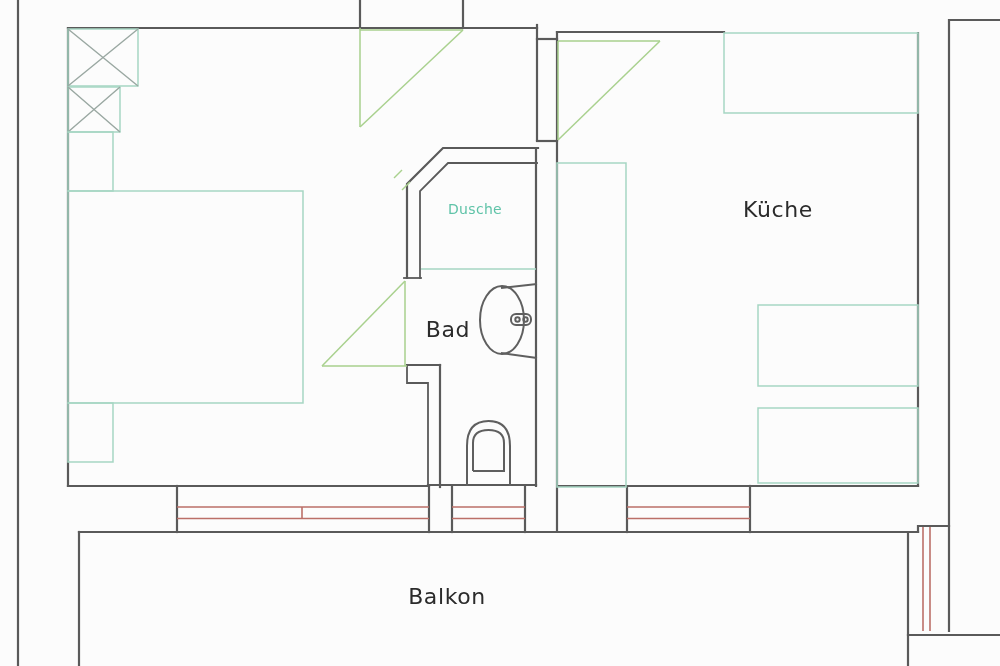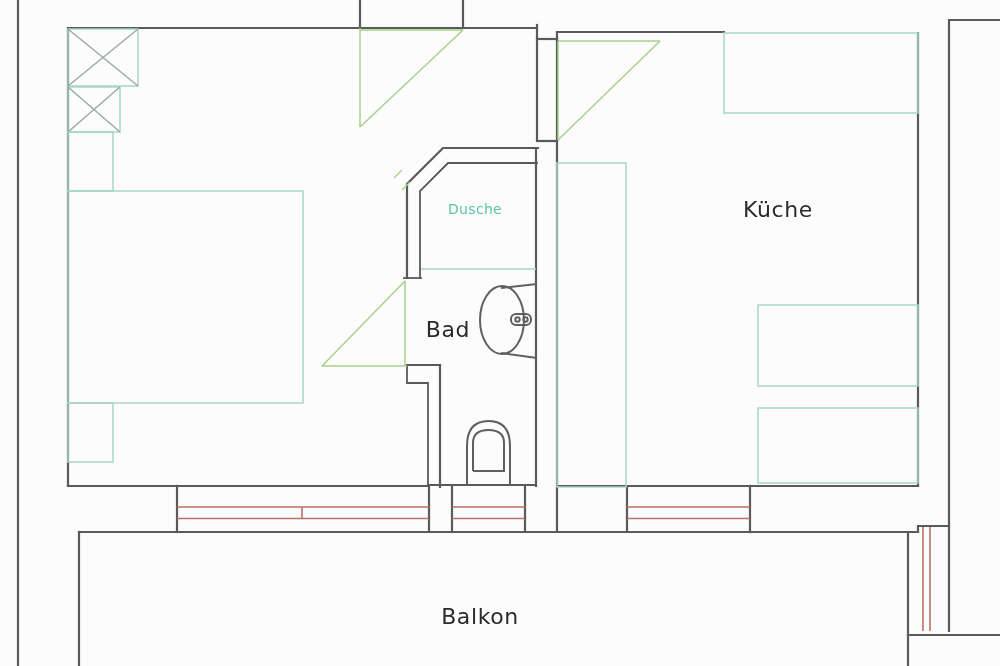--- a/index.html
+++ b/index.html
@@ -32,21 +32,21 @@
     transform:translate(-50%,-50%);
     color:var(--label);
     white-space:nowrap;
     letter-spacing:0.6px;
     font-weight:500;
   }
   .lbl-bedroom{left:263px;top:147px;font-size:20px;}
   .lbl-kitchen{left:778px;top:209px;font-size:22px;}
   .lbl-bath{left:448px;top:329px;font-size:22px;}
   .lbl-shower{left:475px;top:209px;font-size:14px;color:var(--shower-text);letter-spacing:0.3px;}
-  .lbl-balcony{left:447px;top:616px;font-size:22px;margin-left:33px;}
+  .lbl-balcony{left:447px;top:596px;font-size:22px;}
 </style>
 </head>
 <body>
 
 <div class="plan-wrap">
 
   <svg width="1000" height="666" viewBox="0 0 1000 666">
 
     <g>
       <path class="wall" d="M18,0 V666"></path>

